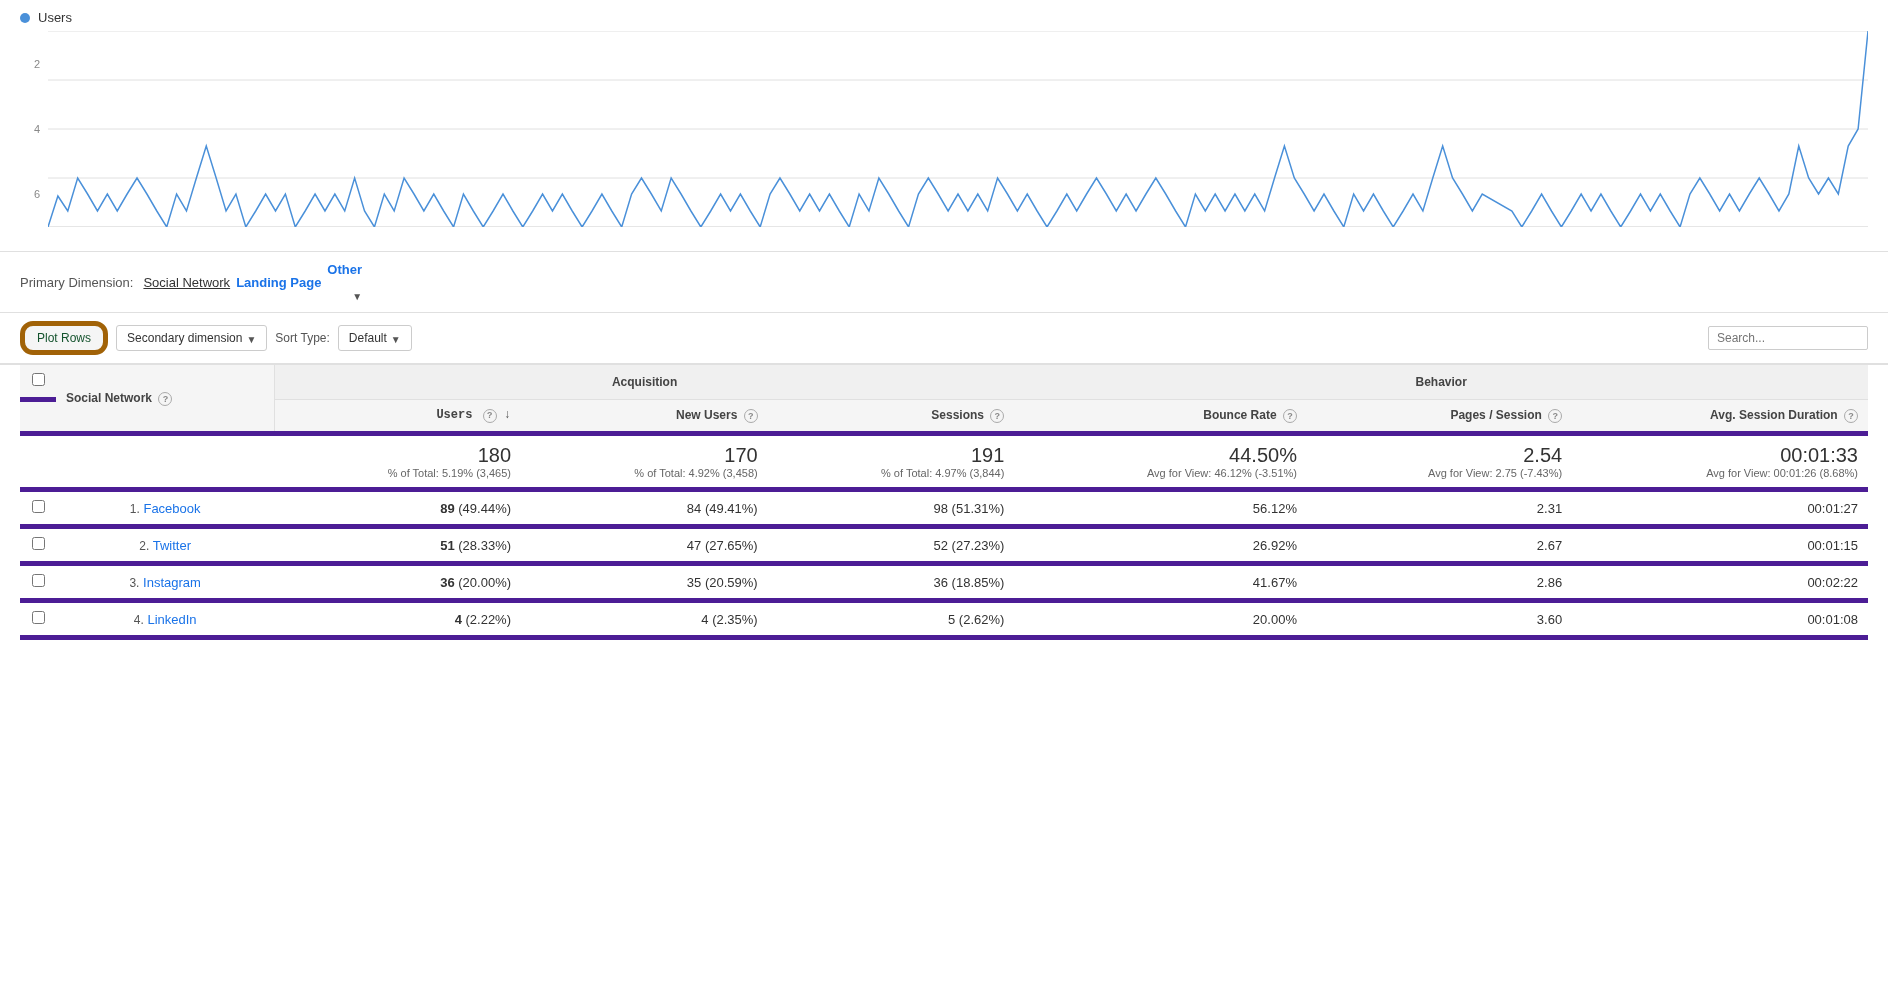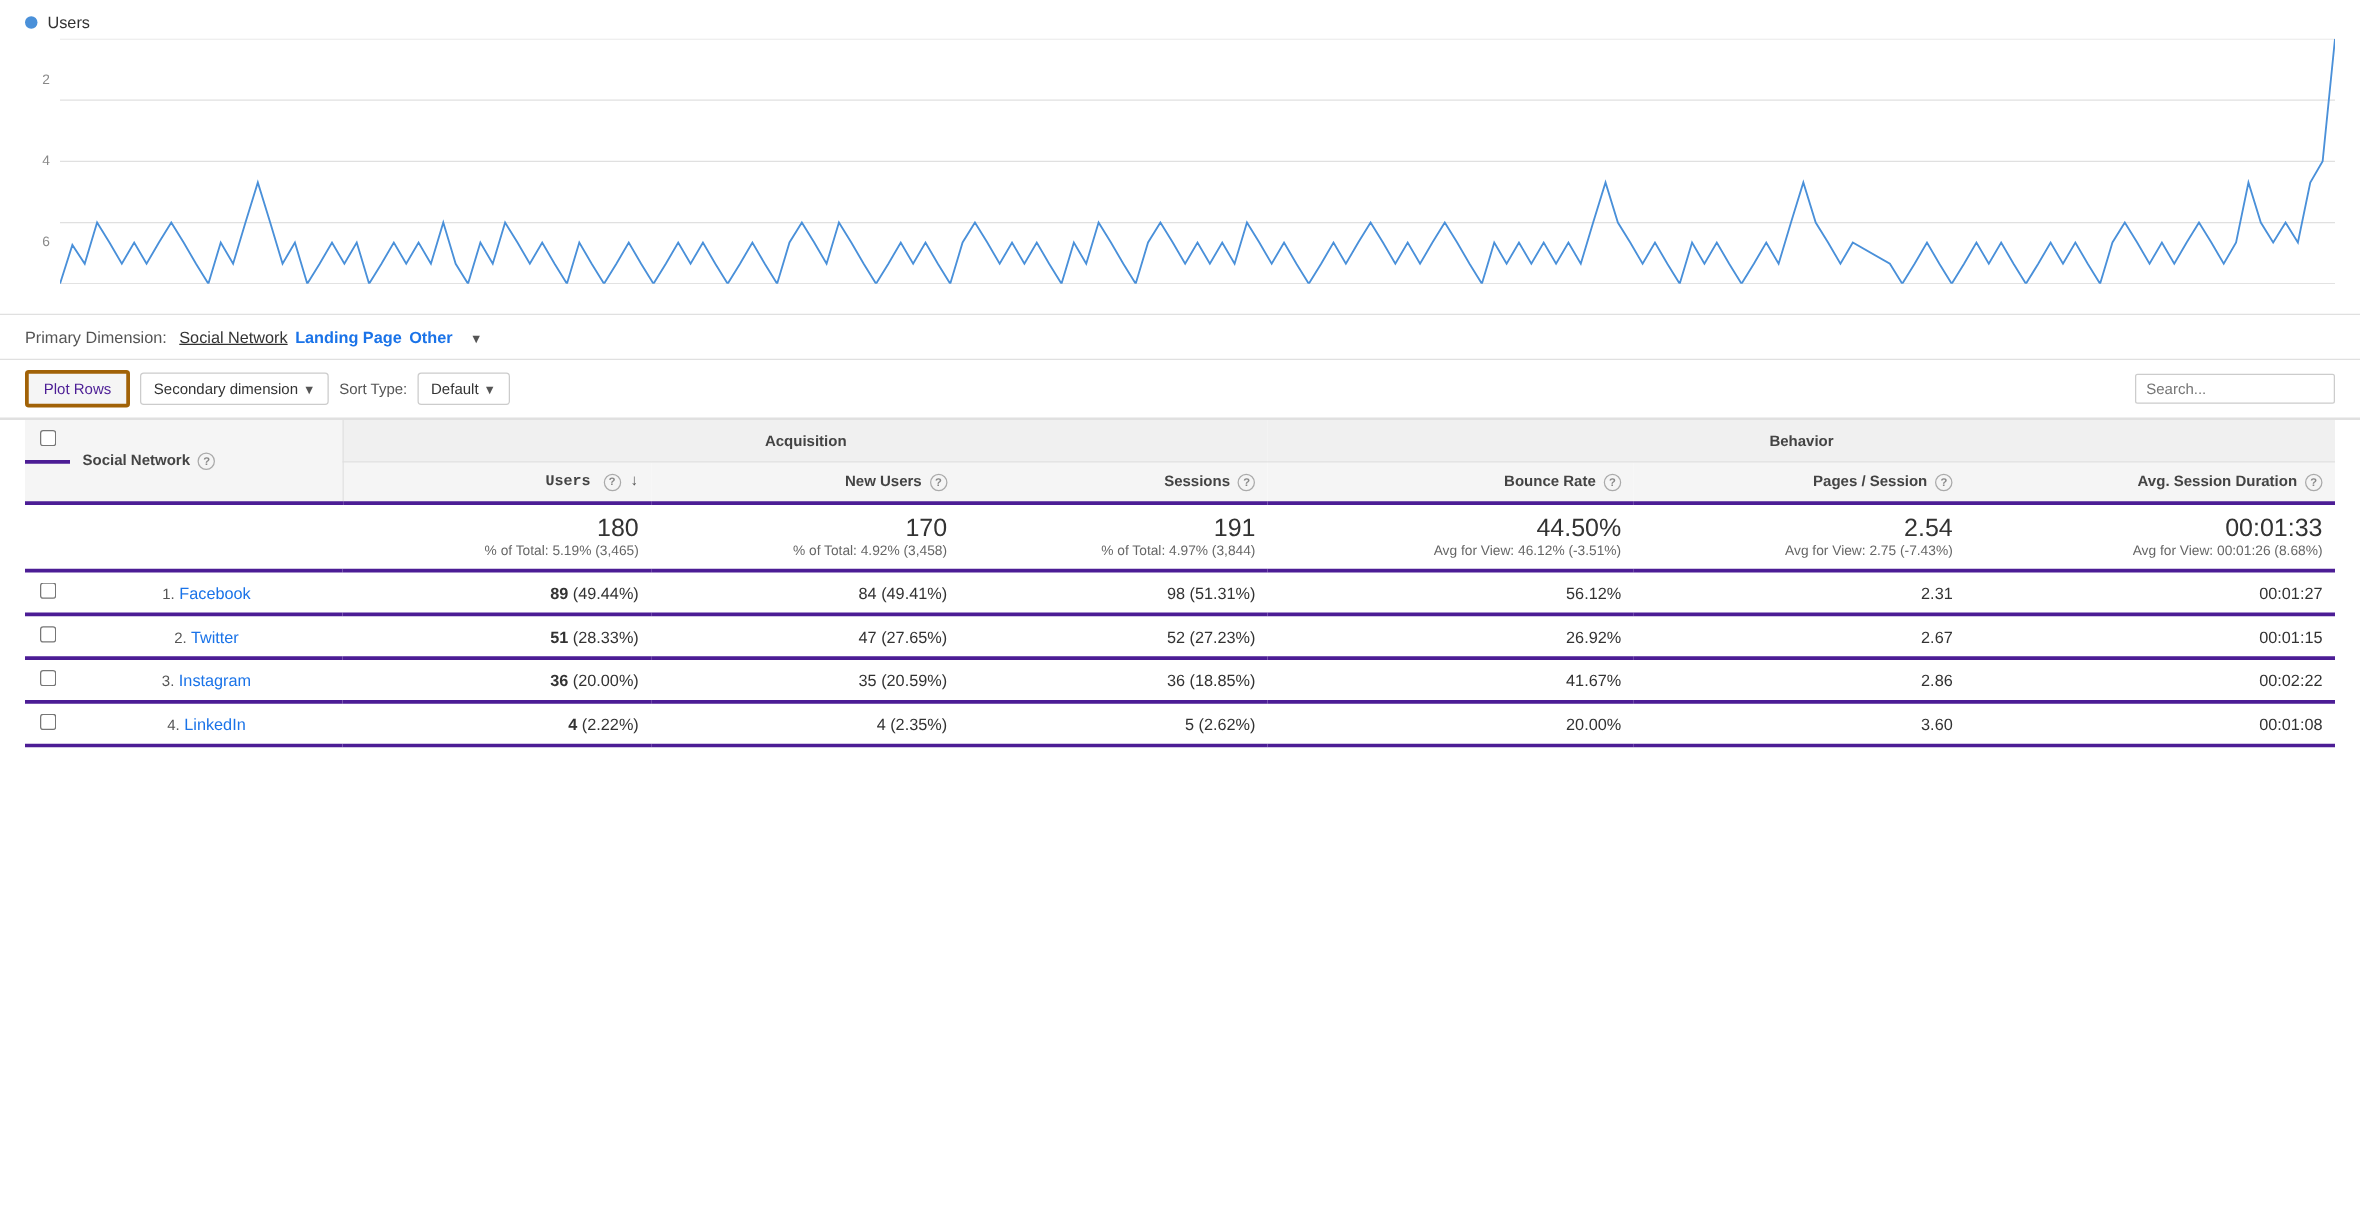--- a/index.html
+++ b/index.html
@@ -15,31 +15,31 @@
     .chart-y-label { font-size: 11px; color: #888; width: 20px; text-align: right; }
     .chart-area { position: absolute; left: 28px; right: 0; top: 0; bottom: 24px; }
     .chart-x-labels { position: absolute; left: 28px; right: 0; bottom: 0; height: 24px; display: flex; justify-content: space-around; align-items: flex-end; }
     .chart-x-label { font-size: 11px; color: #888; }
 
     svg.line-chart { width: 100%; height: 100%; }
 
     .controls-section { padding: 10px 20px; border-bottom: 1px solid #e0e0e0; display: flex; align-items: center; gap: 6px; flex-wrap: wrap; }
     .primary-dim-label { font-size: 13px; color: #555; margin-right: 4px; }
     .dim-link { font-size: 13px; color: #1a73e8; text-decoration: none; cursor: pointer; font-weight: bold; }
-    .dim-link-with-arrow { display: flex; align-items: flex-end; gap: 14px; }
+    .dim-link-with-arrow { display: flex; align-items: flex-end; gap: 14px; flex-direction: column; }
     .dim-underline { text-decoration: underline; }
 
     .toolbar-section { padding: 8px 20px; border-bottom: 2px solid #e0e0e0; display: flex; align-items: center; gap: 8px; }
-    .btn-plot-rows { padding: 5px 12px; border: 3px solid #a16207; border-radius: 3px; background: #f5f5f5; color: #4c1d95; font-size: 12px; cursor: default; }
+    .btn-plot-rows { padding: 5px 12px; border: 5px solid #a16207; border-radius: 13px; background: #f5f5f5; color: #14532d; font-size: 12px; cursor: default; }
     .dropdown-btn { padding: 5px 10px; border: 1px solid #ccc; border-radius: 3px; background: #fff; font-size: 12px; cursor: pointer; display: flex; align-items: flex-end; gap: 4px; color: #333; }
     .sort-label { font-size: 12px; color: #555; }
 
     .table-wrapper { padding: 0 20px; }
     table { width: 100%; border-collapse: collapse; }
-    th, td { padding: 8px 10px; text-align: right; font-size: 13px; border-bottom: 3px solid #4c1d95; }
+    th, td { padding: 8px 10px; text-align: right; font-size: 13px; border-bottom: 5px solid #4c1d95; }
     th { background: #f5f5f5; font-weight: 600; font-size: 12px; color: #444; }
     td:first-child, th:first-child { text-align: center; width: 36px; }
     .col-social-network { text-align: center; }
     .col-social-network-header { text-align: left; }
     .group-header { text-align: center; background: #f0f0f0; border-bottom: 1px solid #e0e0e0; }
     .row-link { color: #1a73e8; text-decoration: none; cursor: pointer; }
     .row-number { color: #555; font-size: 12px; }
     .total-row td { font-size: 13px; }
     .total-sub { font-size: 11px; color: #666; }
     .checkbox-cell { width: 36px; }

